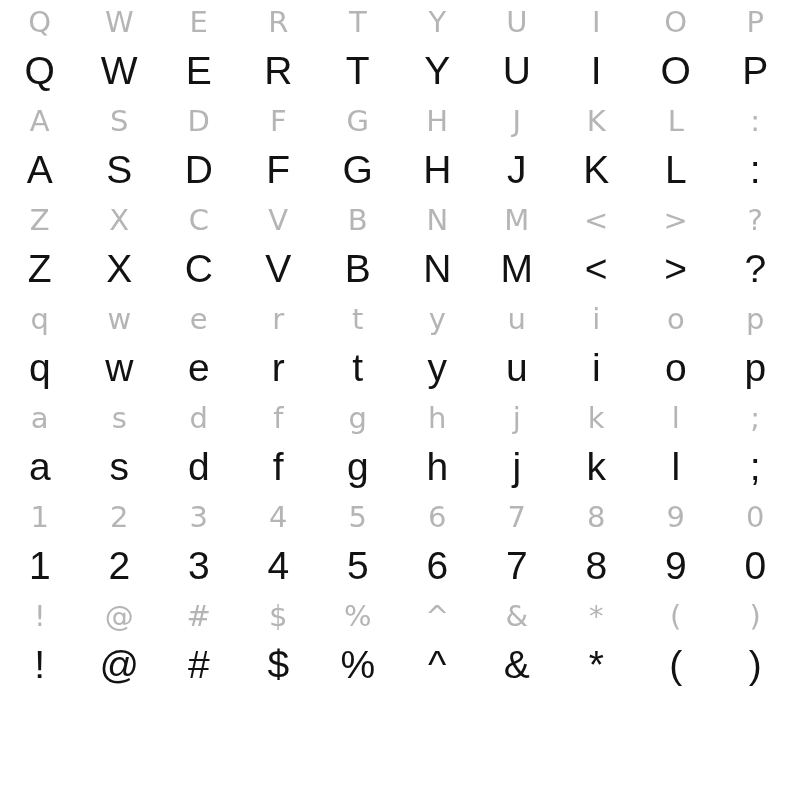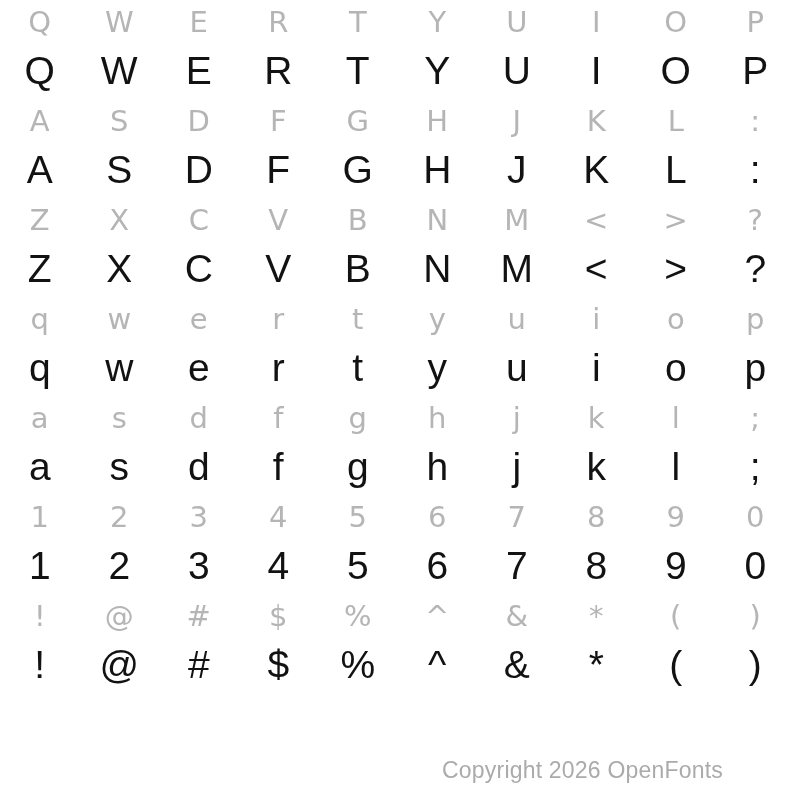--- a/index.html
+++ b/index.html
@@ -220,14 +220,13 @@
         <span class="cell">#</span>
         <span class="cell">$</span>
         <span class="cell">%</span>
         <span class="cell">^</span>
         <span class="cell">&amp;</span>
         <span class="cell">*</span>
         <span class="cell">(</span>
         <span class="cell">)</span>
       </div>
     </div>
-  <div class="footer">Copyright 2026 OpenFonts</div>
 </div>
 
 </body></html>

